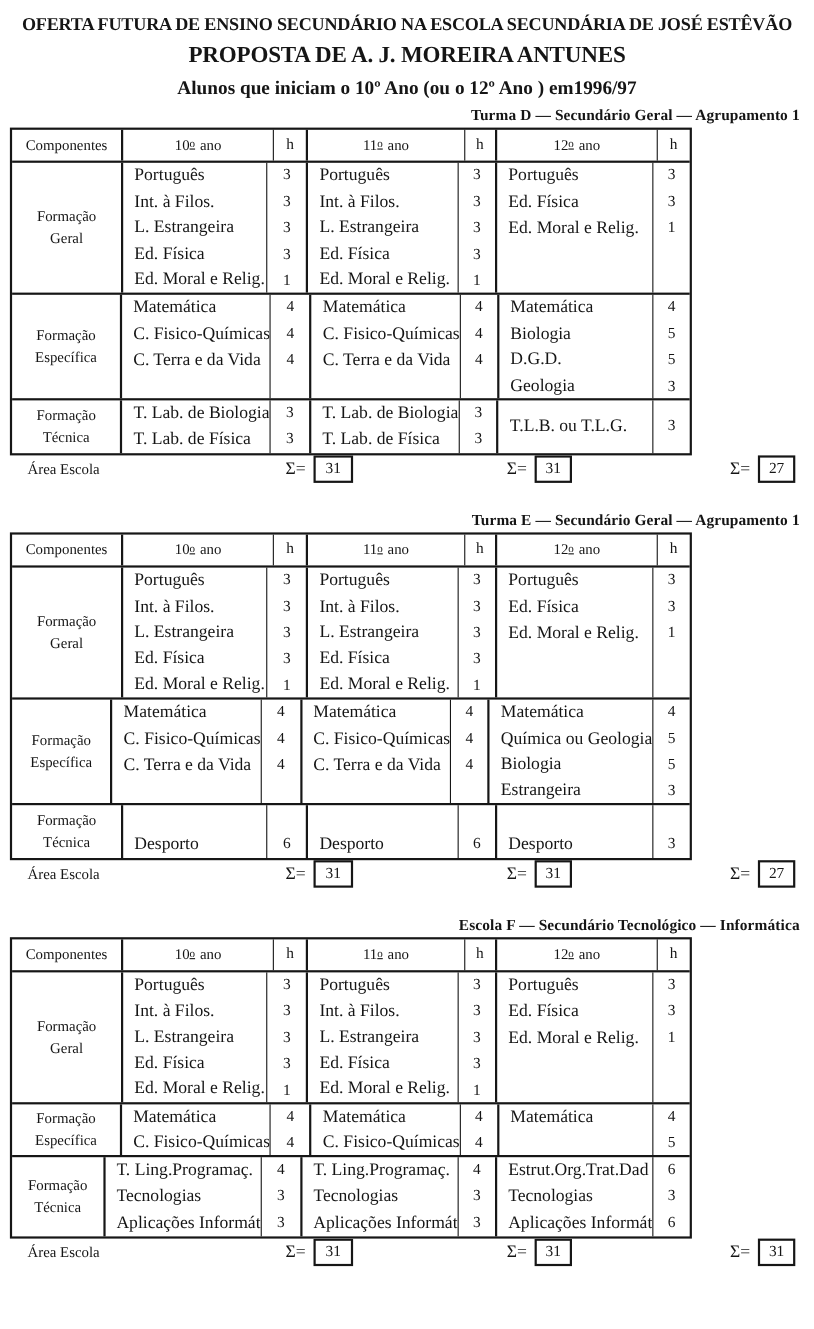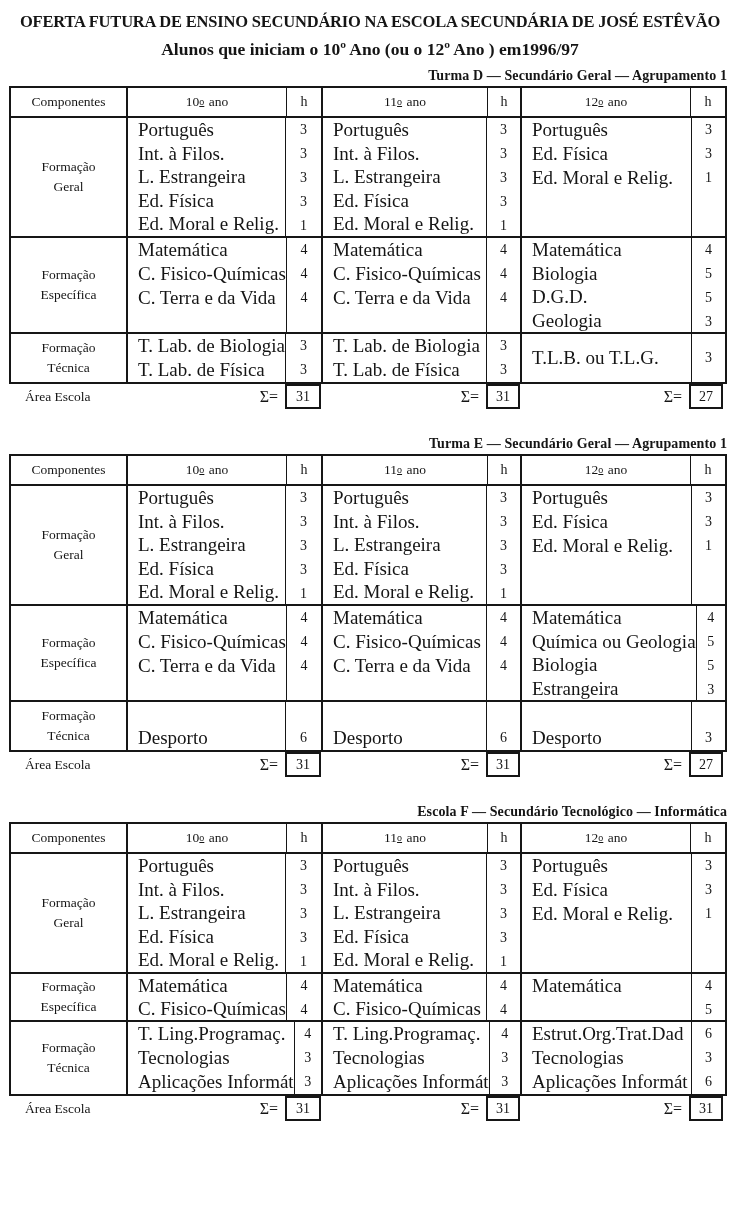--- a/index.html
+++ b/index.html
@@ -16,60 +16,61 @@
   .t2 { font-size: 21px;  font-weight: 700; letter-spacing: -0.2px; margin-top: 5px; }
   .t3 { font-size: 17.5px; font-weight: 700; margin-top: 7px; }
 
   #tables { width: 718px; margin-left: 9px; }
   .caption {
     text-align: right; font-size: 14px; font-weight: 600;
     margin-top: 22px; margin-bottom: 2px; letter-spacing: 0.1px;
   }
   .tbl:first-child .caption { margin-top: 8px; }
 
-  .frame { border: 2px solid #161616; width: 718px; background: #fff; }
+  .frame { border: 2px solid #161616; width: 620px; background: #fff; }
   .hrow  { display: flex; height: 30px; border-bottom: 2px solid #161616;
            align-items: center; font-size: 13.5px; }
   .hrow > div { height: 100%; display: flex; align-items: center; justify-content: center; }
   .h-comp { width: 117px; border-right: 2px solid #161616; }
   .h-year { border-right: 1px solid #161616; }
   .h-h    { border-right: 2px solid #161616; font-size: 14px; }
   .h-h.last { border-right: none; }
   sup.ord { font-size: 10px; text-decoration: underline; position: relative; top: -1px; margin-right: 1px; }
 
   .sect { display: flex; border-bottom: 2px solid #161616; }
   .sect.last { border-bottom: none; }
   .comp {
     width: 117px; border-right: 2px solid #161616;
     display: flex; flex-direction: column; justify-content: center;
     align-items: center; font-size: 13.5px; line-height: 20px; text-align: center;
   }
   .ycell { display: flex; border-right: 2px solid #161616; }
   .ycell.last { border-right: none; }
-  .names { flex: 1; display: flex; flex-direction: column; padding-left: 10px; font-size: 19px; }
+  .names { flex: 1; display: flex; flex-direction: column; padding-left: 10px; font-size: 16px; }
   .names div { height: 24px; line-height: 24px; white-space: nowrap; overflow: hidden; }
   .hours { border-left: 1px solid #161616; display: flex; flex-direction: column;
            align-items: center; font-size: 14px; }
   .hours div { height: 24px; line-height: 24px; }
   .va-center { justify-content: center; }
   .va-bottom { justify-content: flex-end; }
 
   .sumrow { display: flex; height: 30px; align-items: flex-start; font-size: 13.5px; width: 718px; }
   .sr-comp { width: 117px; padding-left: 16px; line-height: 26px; }
   .sr-sig  { text-align: right; padding-right: 7px; line-height: 26px; }
   .sr-sig .sg { font-size: 16px; }
   .sr-box  { display: flex; justify-content: center; }
   .sumbox  { width: 42px; height: 25px; border: 2px solid #161616; text-align: center;
              line-height: 21px; font-size: 14px; background: #fff; }
 </style>
 </head>
 <body>
 
 <div class="titleblock">
   <div class="t1">OFERTA FUTURA  DE ENSINO SECUNDÁRIO NA  ESCOLA SECUNDÁRIA DE JOSÉ ESTÊVÃO</div>
+  <div class="t2">PROPOSTA DE  A. J. MOREIRA ANTUNES</div>
   <div class="t3">Alunos que iniciam o 10º Ano (ou o 12º Ano )  em1996/97</div>
 </div>
 
 <div id="tables">
     <section class="tbl">
       <div class="caption">Turma D — Secundário Geral — Agrupamento 1</div>
       <div class="frame">
         <div class="hrow">
           <div class="h-comp">Componentes</div>
           <div class="h-year" style="width: 159px;">

